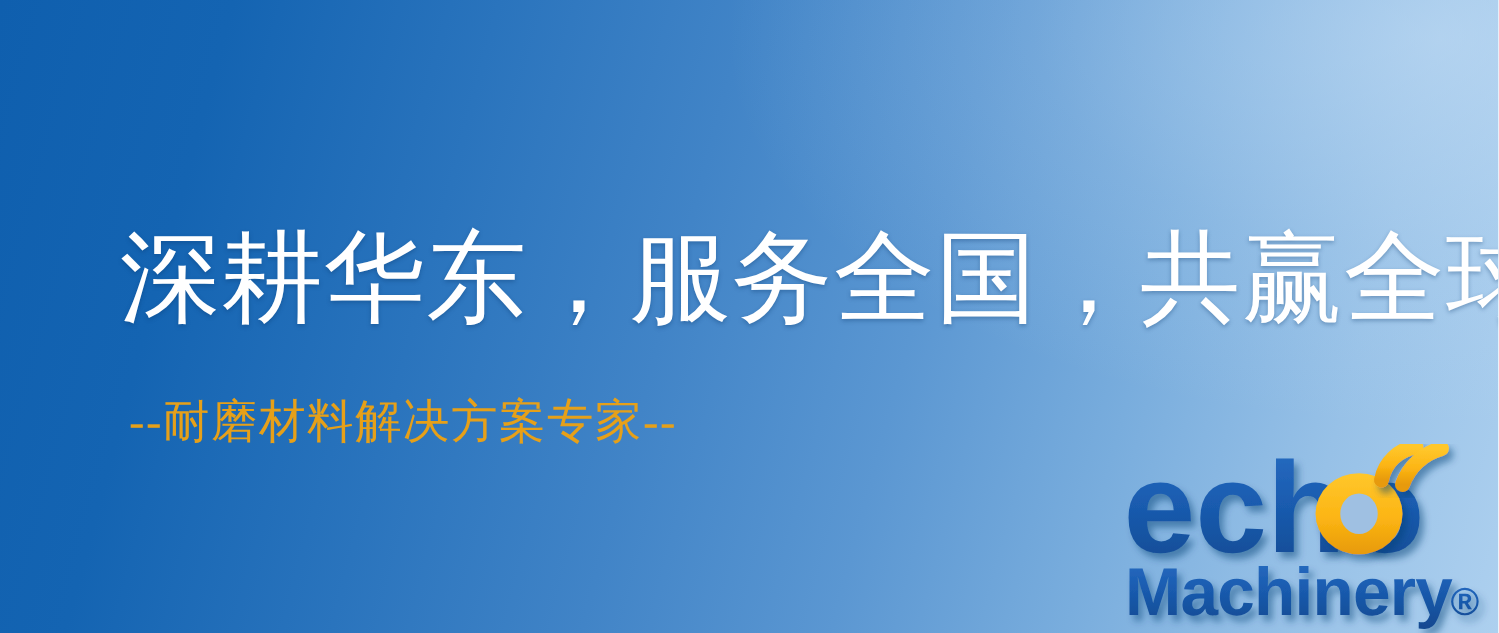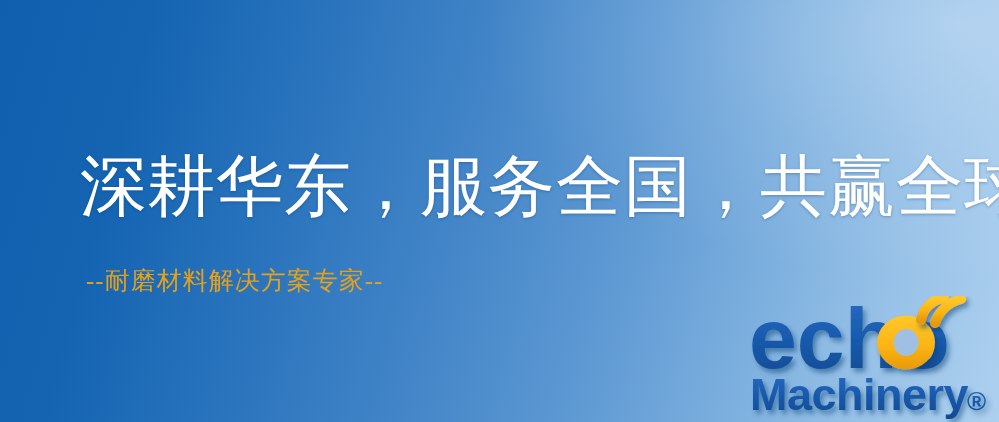--- a/index.html
+++ b/index.html
@@ -49,21 +49,21 @@
     white-space: nowrap;
     text-shadow: 0 1px 3px rgba(10, 55, 105, 0.35);
     z-index: 3;
   }
 
   .subtitle {
     position: absolute;
     left: 86px;
     top: 264px;
     font-family: "Liberation Serif", "DejaVu Serif", serif;
-    font-size: 25px;
+    font-size: 31px;
     line-height: 34px;
     color: #e6a019;
     letter-spacing: 1px;
     white-space: nowrap;
     z-index: 3;
   }
 
   
   .logo {
     position: absolute;

